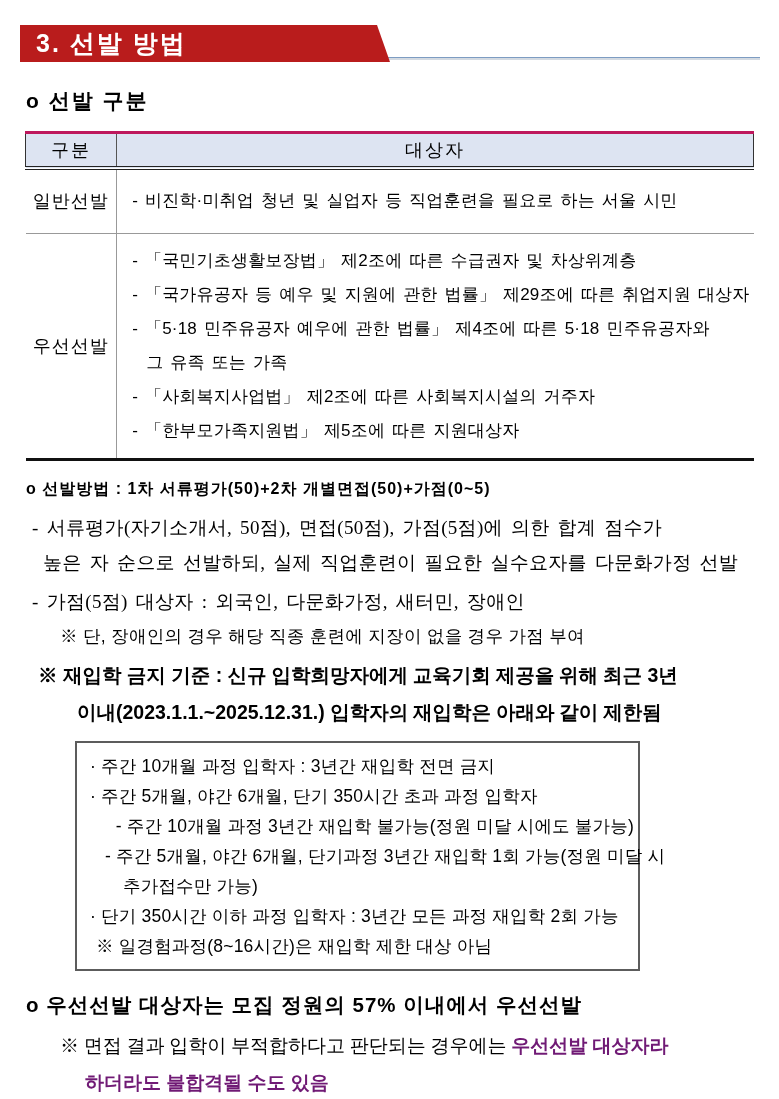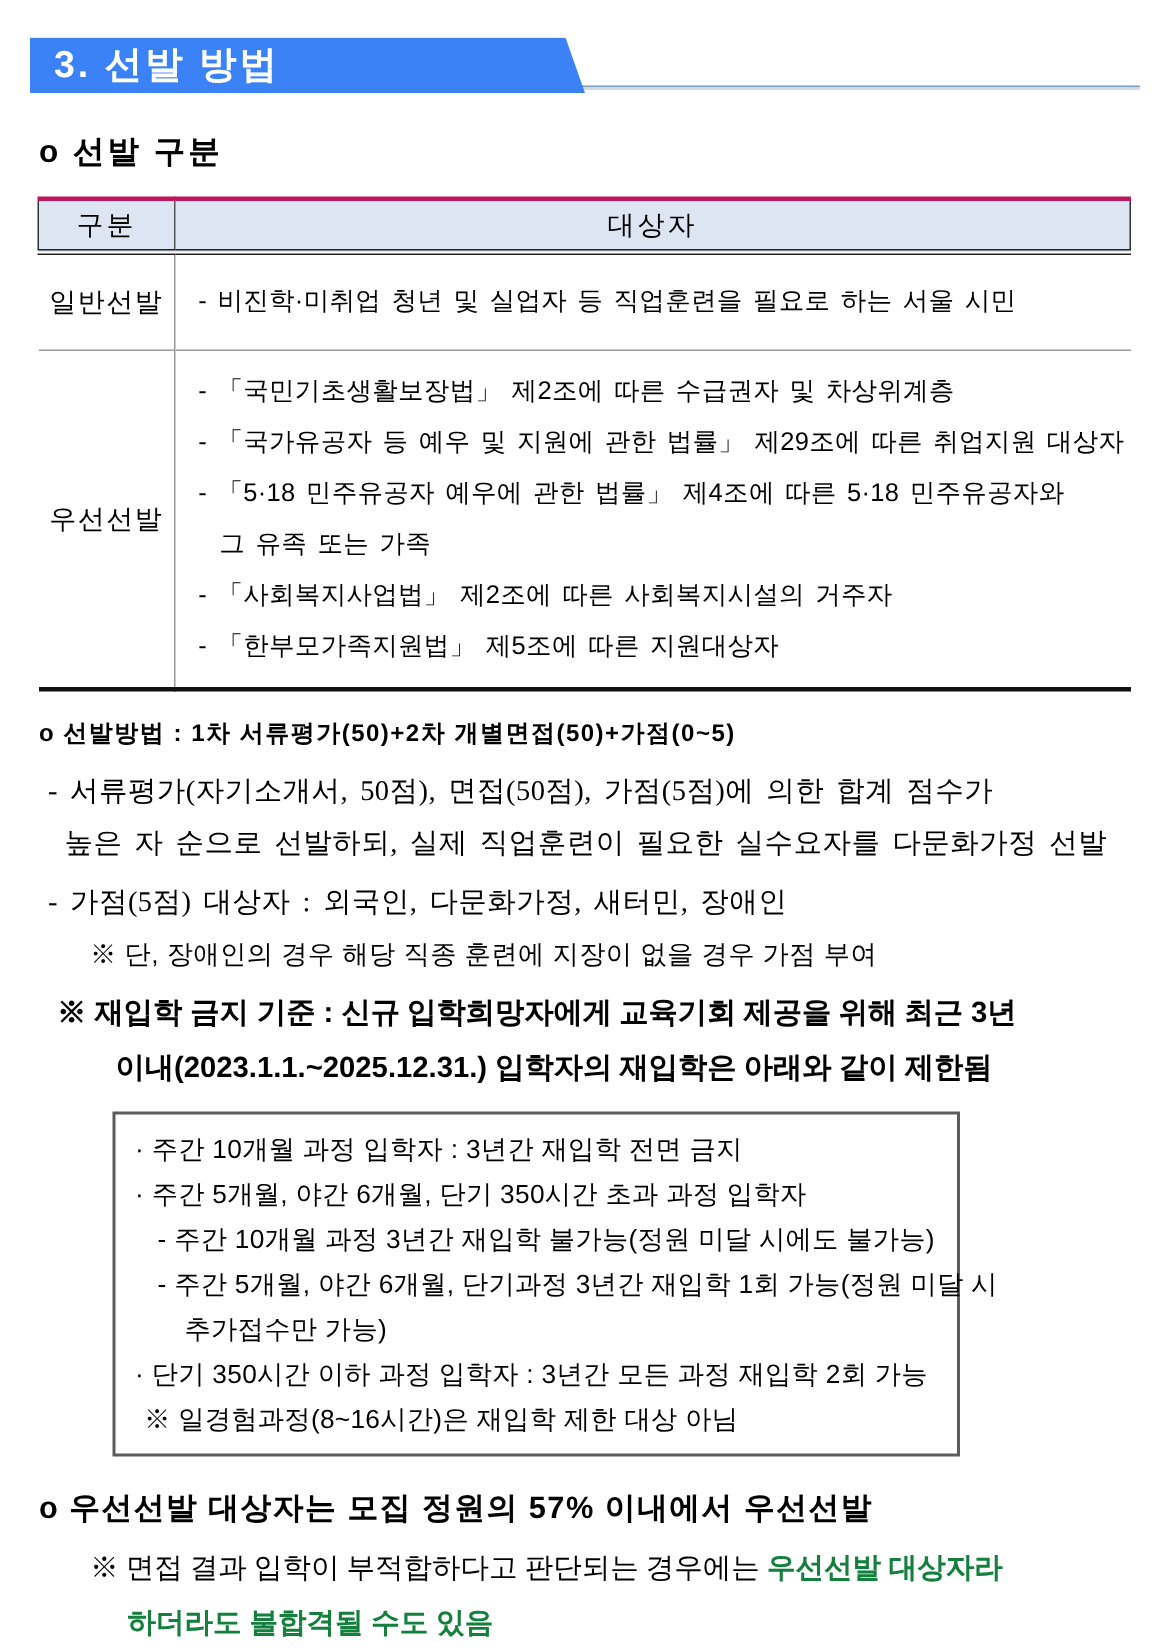--- a/index.html
+++ b/index.html
@@ -6,21 +6,21 @@
   html, body { width:779px; height:1099px; background:#ffffff; overflow:hidden; }
   body { font-family:"Liberation Sans", sans-serif; color:#000; }
 
   .serif { font-family:"Liberation Serif", serif; }
 
   
   .banner-wrap { position:relative; margin:25px 19px 0 20px; height:38px; }
   .banner-rule { position:absolute; left:0; top:32px; width:100%; height:3px;
                  background:#7d9cc2; border-bottom:2px solid #d3dae2; }
   .banner { position:absolute; left:0; top:0; width:370px; height:37px;
-            background:#3b82f6; color:#fff; font-weight:bold; font-size:25px;
+            background:#b91c1c; color:#fff; font-weight:bold; font-size:25px;
             line-height:36px; padding-left:16px; letter-spacing:2px;
             clip-path:polygon(0 0, calc(100% - 13px) 0, 100% 100%, 0 100%); }
 
   
   .heading1 { margin:24px 0 1px 26px; font-size:21px; font-weight:bold; letter-spacing:2px; white-space:nowrap; }
   .sec-heading { margin:18px 0 0 26px; font-size:16px; font-weight:bold; letter-spacing:1px; white-space:nowrap; }
   .pri-heading { margin:20px 0 0 26px; font-size:20.5px; font-weight:bold; letter-spacing:1px; white-space:nowrap; }
 
   
   .tbl-wrap { margin:16px 0 0 25px; width:729px; }
@@ -50,29 +50,29 @@
                 letter-spacing:0.3px; white-space:nowrap; }
   .readm { margin:8px 0 0 38px; font-weight:bold; font-size:19.5px; line-height:36px; }
   .readm div { white-space:nowrap; }
   .readm .l2 { padding-left:39px; }
 
   
   .box { margin:10px 0 0 75px; width:565px; border:2px solid #5c5c5c;
          padding:8px 4px 8px 13px; font-size:17.5px; line-height:30px;
          letter-spacing:0.2px; }
   .box div { white-space:nowrap; }
-  .box .ind1 { padding-left:15px; }
+  .box .ind1 { padding-left:15px;text-align:right; }
   .box .ind2 { padding-left:33px; }
   .box .ind05 { padding-left:6px; }
 
   
   .final-note { margin:8px 0 0 60px; font-size:19px; line-height:37px; }
   .final-note div { white-space:nowrap; }
   .final-note .l2 { padding-left:25px; }
-  .blue { color:#15803d; font-weight:bold; font-family:"Liberation Sans", sans-serif; }
+  .blue { color:#701a75; font-weight:bold; font-family:"Liberation Sans", sans-serif; }
 </style>
 </head>
 <body>
 
 <div>
 
   <div class="banner-wrap">
     <div class="banner-rule"></div>
     <div class="banner">
       <span>3. 선발 방법</span>

